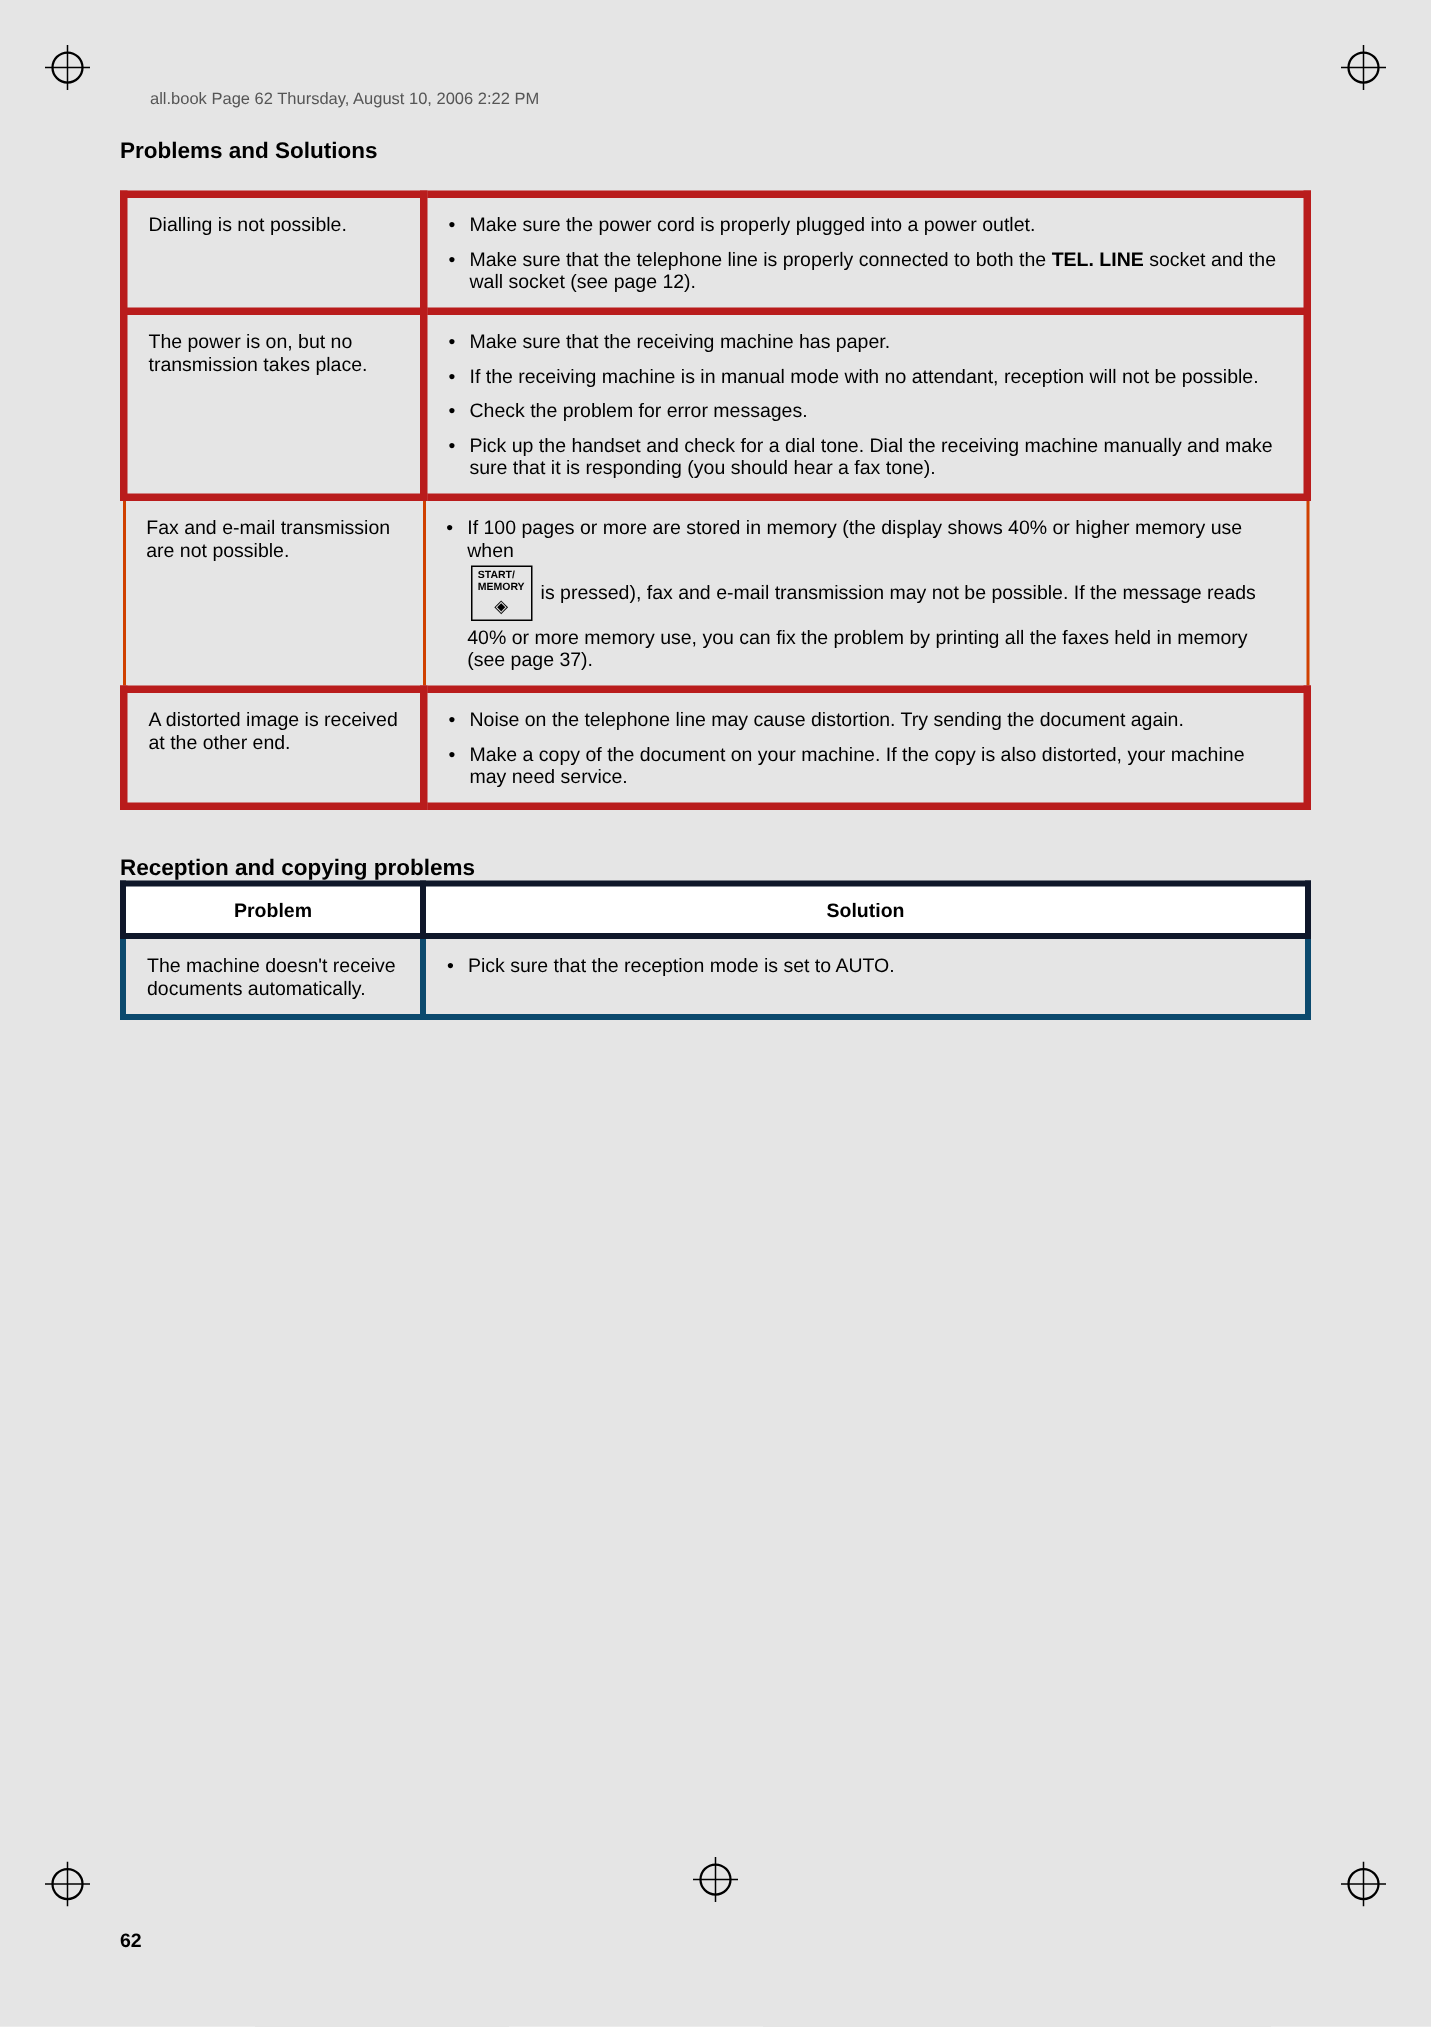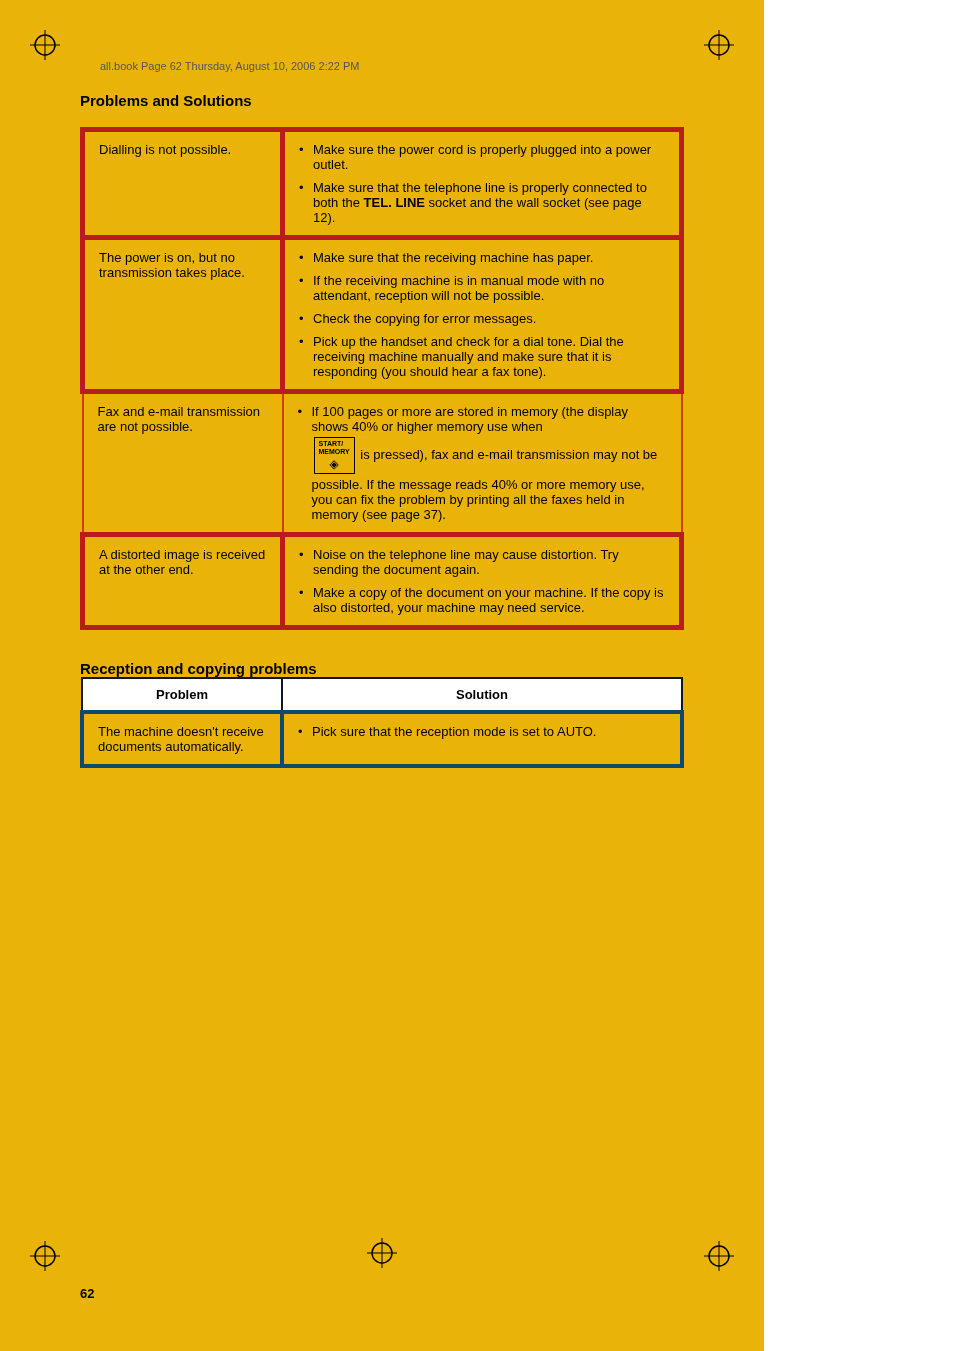--- a/index.html
+++ b/index.html
@@ -8,23 +8,23 @@
       width: 954px;
       min-height: 1351px;
       background: #fff;
       font-family: Arial, Helvetica, sans-serif;
       font-size: 13px;
       color: #000;
       position: relative;
     }
 
     .page {
-      width: 764px;
+      width: 954px;
       min-height: 1351px;
-      background: #eab308;
+      background: #e5e5e5;
       padding: 60px 80px 60px 80px;
       position: relative;
     }
 
     
     .reg-mark {
       position: absolute;
       width: 30px;
       height: 30px;
     }
@@ -111,21 +111,21 @@
       font-weight: bold;
     }
 
     .reception-table {
       width: 100%;
       border-collapse: collapse;
       font-size: 13px;
     }
 
     .reception-table th {
-      border: 2px solid #0f172a;
+      border: 4px solid #0f172a;
       padding: 8px 14px;
       text-align: center;
       font-weight: bold;
       background: #fff;
     }
 
     .reception-table td {
       border: 4px solid #0c4a6e;
       padding: 10px 14px;
       vertical-align: top;
@@ -227,21 +227,21 @@
     </tr>
 
     <tr>
       <td class="problem-col">
         <span>The power is on, but no transmission takes place.</span>
       </td>
       <td class="solution-col">
         <ul class="bullet-list">
           <li>Make sure that the receiving machine has paper.</li>
           <li>If the receiving machine is in manual mode with no attendant, reception will not be possible.</li>
-          <li>Check the copying for error messages.</li>
+          <li>Check the problem for error messages.</li>
           <li>Pick up the handset and check for a dial tone. Dial the receiving machine manually and make sure that it is responding (you should hear a fax tone).</li>
         </ul>
       </td>
     </tr>
 
     <tr class="highlighted">
       <td class="problem-col">
         <span>Fax and e-mail transmission are not possible.</span>
       </td>
       <td class="solution-col">

